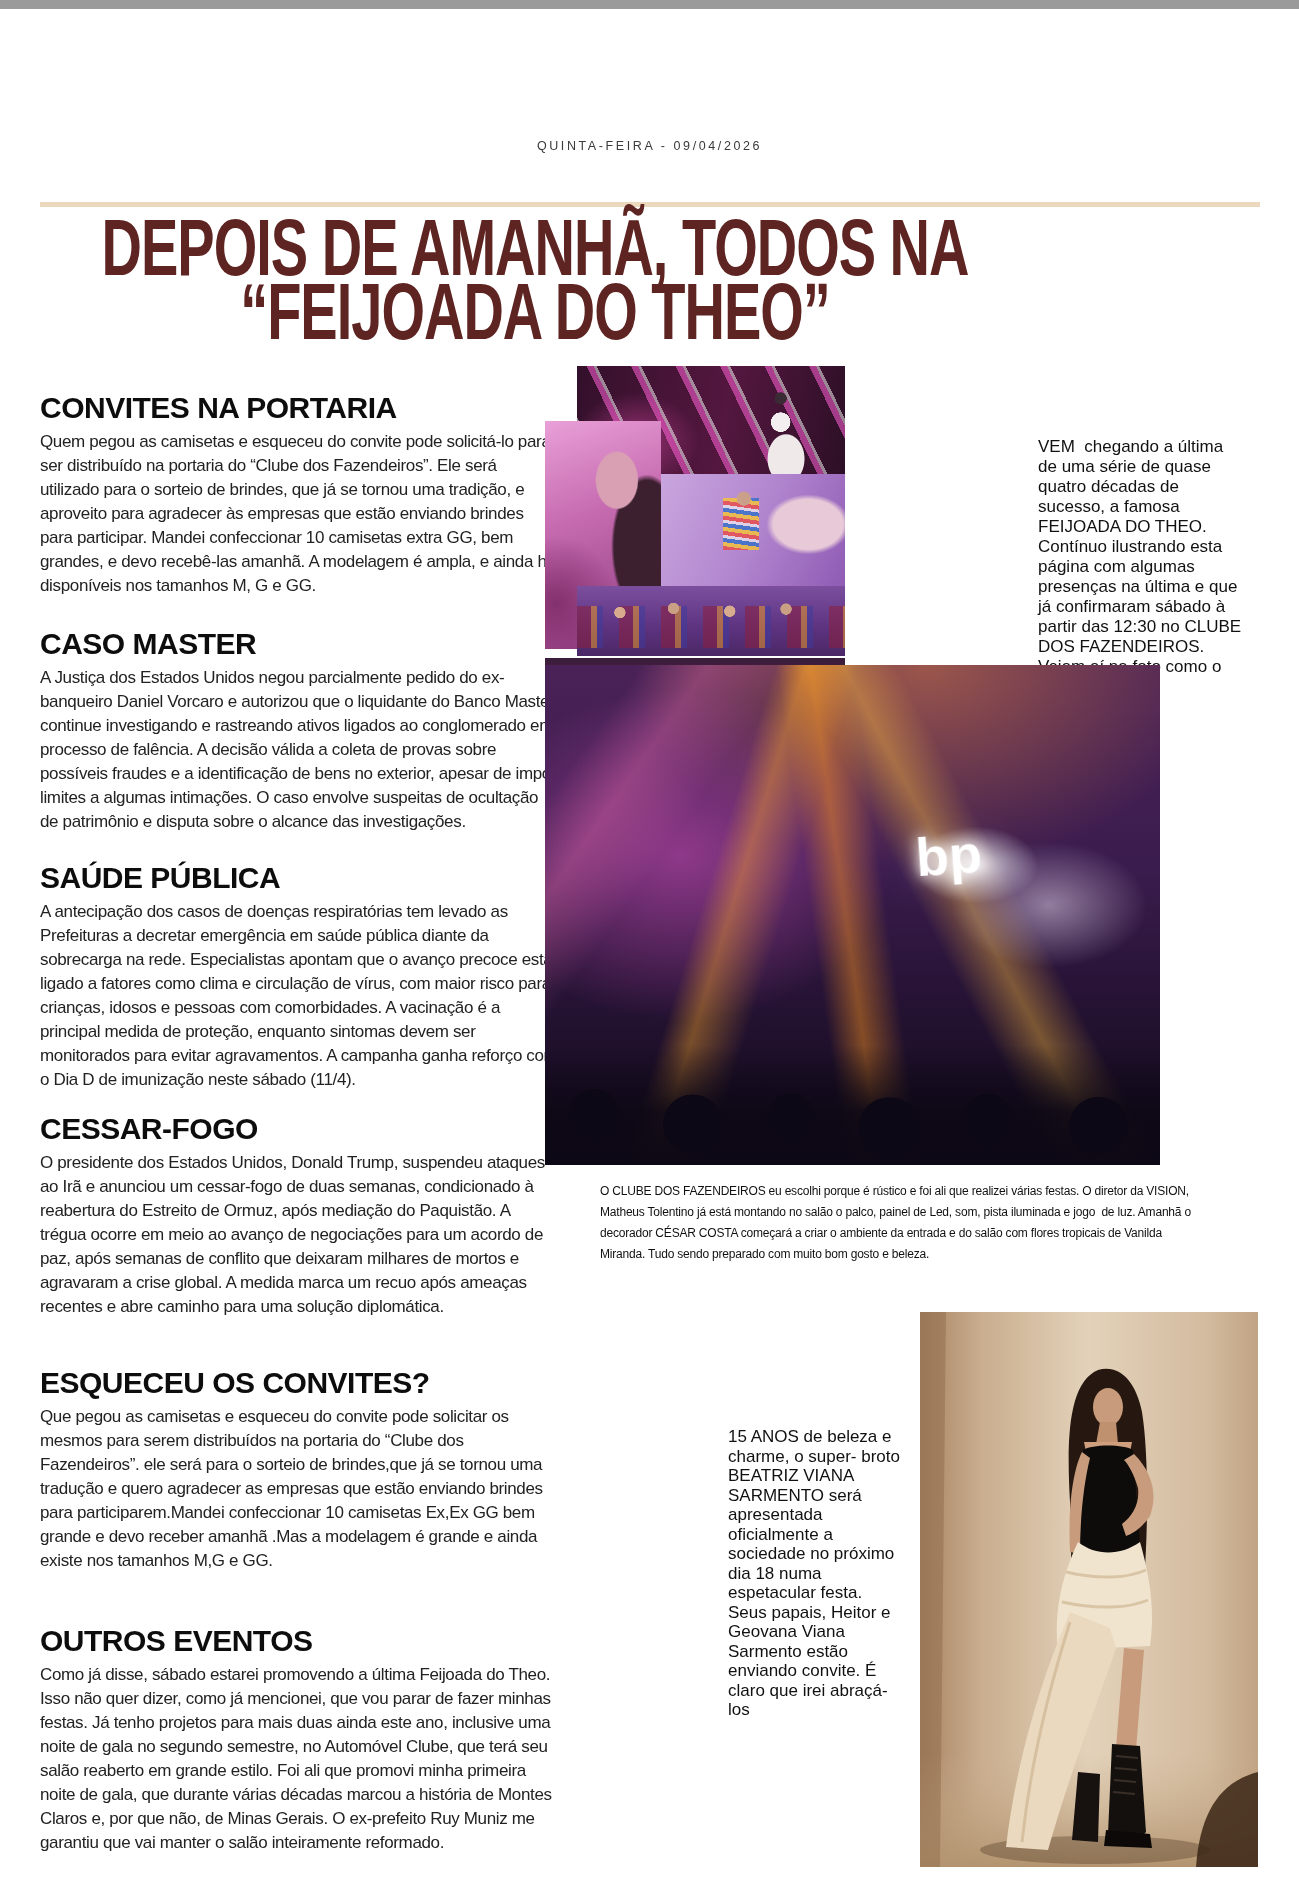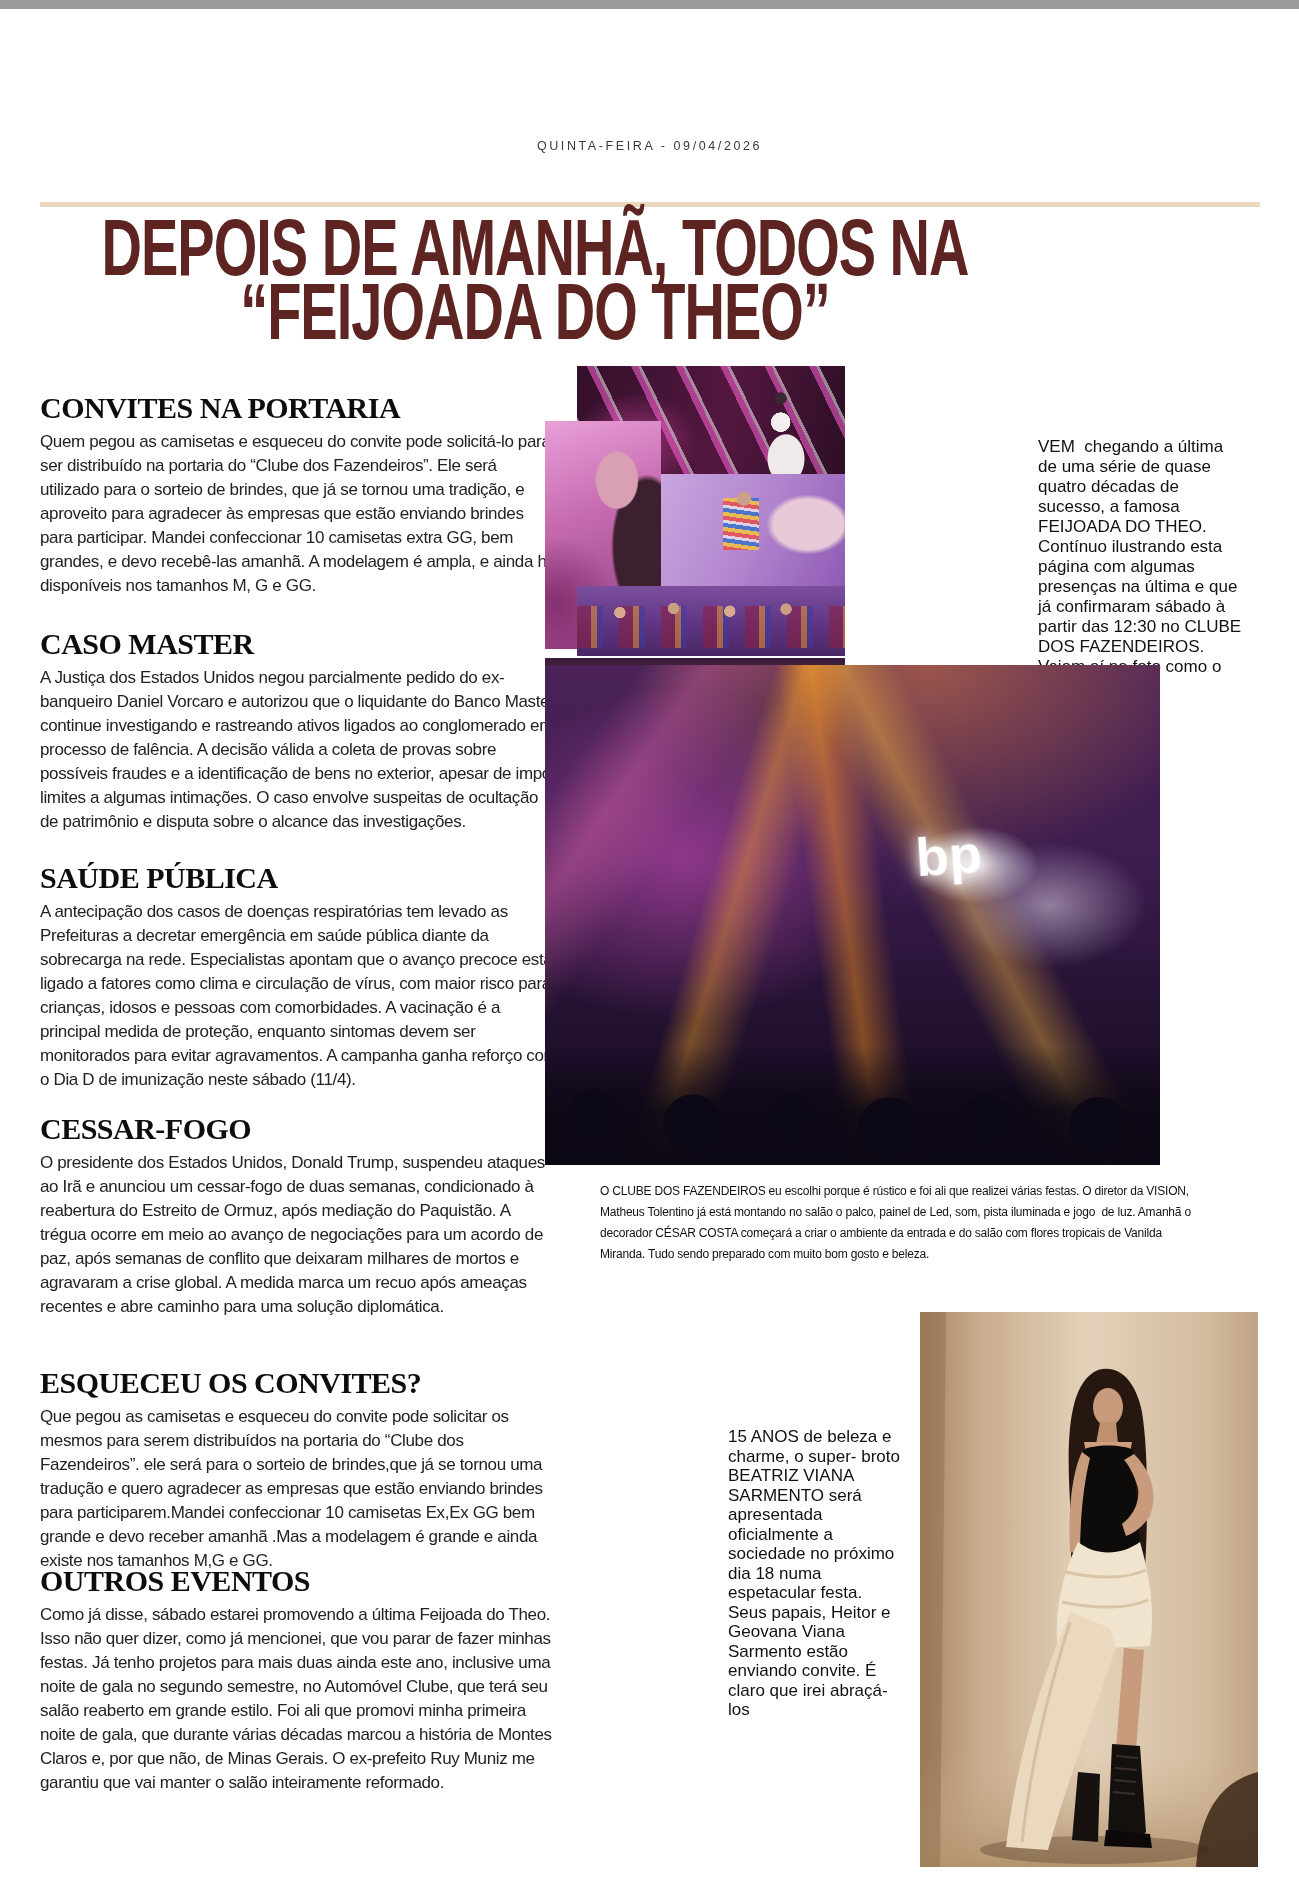--- a/index.html
+++ b/index.html
@@ -20,21 +20,21 @@
     left:35px;top:206px;width:1000px;text-align:center;
     color:#5e2422;font-weight:900;font-size:56px;line-height:45px;
     letter-spacing:-1px;
     transform:scaleY(1.42);transform-origin:50% 0;
     white-space:pre-line;
   }
 
   .section{left:40px;width:518px;}
   .section h2{
     margin:0 0 6px 0;font-size:30px;line-height:32px;font-weight:800;
-    color:#0d0d0d;letter-spacing:-0.5px;font-family:Liberation Serif, serif;
+    color:#0d0d0d;letter-spacing:-0.5px;
   }
   .section p{
     margin:0;font-size:17px;line-height:24px;letter-spacing:-0.35px;
     color:#222;white-space:pre-wrap;
   }
 
   .vem-text{
     left:1038px;top:428px;width:208px;
     font-size:17px;line-height:20px;color:#111;white-space:pre-wrap;
   }
@@ -159,21 +159,21 @@
     <p>A antecipação dos casos de doenças respiratórias tem levado as Prefeituras a decretar emergência em saúde pública diante da sobrecarga na rede. Especialistas apontam que o avanço precoce está ligado a fatores como clima e circulação de vírus, com maior risco para crianças, idosos e pessoas com comorbidades. A vacinação é a principal medida de proteção, enquanto sintomas devem ser monitorados para evitar agravamentos. A campanha ganha reforço com o Dia D de imunização neste sábado (11/4).</p>
   </div>
   <div class="abs section" style="top:1104px">
     <h2>CESSAR-FOGO</h2>
     <p>O presidente dos Estados Unidos, Donald Trump, suspendeu ataques ao Irã e anunciou um cessar-fogo de duas semanas, condicionado à reabertura do Estreito de Ormuz, após mediação do Paquistão. A trégua ocorre em meio ao avanço de negociações para um acordo de paz, após semanas de conflito que deixaram milhares de mortos e agravaram a crise global. A medida marca um recuo após ameaças recentes e abre caminho para uma solução diplomática.</p>
   </div>
   <div class="abs section" style="top:1358px">
     <h2>ESQUECEU OS CONVITES?</h2>
     <p>Que pegou as camisetas e esqueceu do convite pode solicitar os mesmos para serem distribuídos na portaria do “Clube dos Fazendeiros”. ele será para o sorteio de brindes,que já se tornou uma tradução e quero agradecer as empresas que estão enviando brindes para participarem.Mandei confeccionar 10 camisetas Ex,Ex GG bem grande e devo receber amanhã .Mas a modelagem é grande e ainda existe nos tamanhos M,G e GG.</p>
   </div>
-  <div class="abs section" style="top:1556px">
+  <div class="abs section" style="top:1616px">
     <h2>OUTROS EVENTOS</h2>
     <p>Como já disse, sábado estarei promovendo a última Feijoada do Theo. Isso não quer dizer, como já mencionei, que vou parar de fazer minhas festas. Já tenho projetos para mais duas ainda este ano, inclusive uma noite de gala no segundo semestre, no Automóvel Clube, que terá seu salão reaberto em grande estilo. Foi ali que promovi minha primeira noite de gala, que durante várias décadas marcou a história de Montes Claros e, por que não, de Minas Gerais. O ex-prefeito Ruy Muniz me garantiu que vai manter o salão inteiramente reformado.</p>
   </div>
 
   <div>
     <div class="tile tile-singer"></div>
     <div class="tile tile-left"></div>
     <div class="tile tile-dance"></div>
     <div class="tile tile-group"></div>
     <div class="tile tile-crowd"></div>

